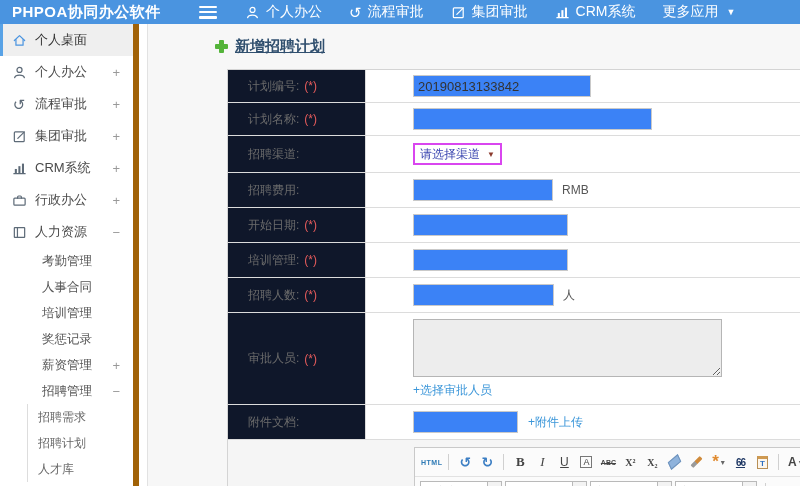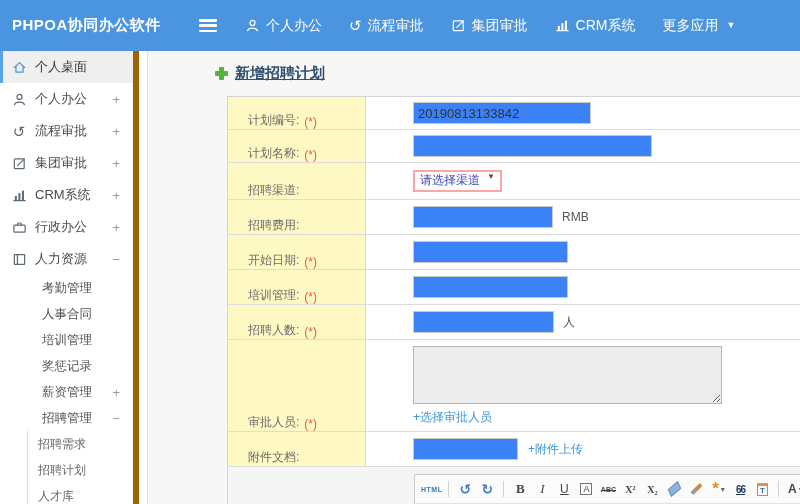--- a/index.html
+++ b/index.html
@@ -1,20 +1,20 @@
 <!DOCTYPE html>
 <html><head>
 <meta charset="utf-8">
 <style>
   html,body{margin:0;padding:0;background:#fff;}
   .app{width:800px;height:504px;overflow:hidden;position:relative;
        font-family:"Liberation Sans","DejaVu Sans",sans-serif;color:#333;background:#fff;}
 
   
-  .topnav{height:51px;background:#4a94e0;display:flex;align-items:center;color:#fff;}
+  .topnav{height:24px;background:#4a94e0;display:flex;align-items:center;color:#fff;}
   .brand{font-size:15px;font-weight:bold;padding-left:12px;width:175px;flex:none;letter-spacing:.5px;}
   .hamburger{width:18px;height:13px;margin:0 28px 0 12px;display:flex;flex-direction:column;justify-content:space-between;cursor:pointer;}
   .hamburger i{display:block;height:2.5px;background:#fff;border-radius:1px;}
   .nav-items{display:flex;align-items:center;gap:27px;}
   .nav-item{display:flex;align-items:center;font-size:14px;cursor:pointer;}
   .nicon{display:inline-flex;align-items:center;margin:0 6px 0 0;}
   .nav-item .nlabel{white-space:nowrap;}
   .nicon svg{display:block;}
   .gicon{font-size:15px;line-height:1;}
   .nicon.after{margin:0 0 0 8px;}
@@ -39,28 +39,28 @@
   
   .page-title{display:flex;align-items:center;margin-top:12px;height:20px;}
   .plus-icon{width:13px;height:13px;position:relative;margin-right:7px;flex:none;}
   .plus-icon::before{content:"";position:absolute;left:0;top:4px;width:13px;height:5px;background:#54b43a;border-radius:1px;}
   .plus-icon::after{content:"";position:absolute;left:4px;top:0;width:5px;height:13px;background:#54b43a;border-radius:1px;}
   .page-title h1{font-size:15px;margin:0;color:#31506f;font-weight:bold;text-decoration:underline;}
 
   
   .ftable{margin:13px 0 0 12px;width:640px;border:1px solid #d4d4d4;border-bottom:none;background:#fff;font-size:12px;}
   .frow{display:flex;border-bottom:1px solid #dcdcdc;}
-  .flabel{width:138px;flex:none;background:#fef9c3;border-right:1px solid #dcdcdc;display:flex;align-items:flex-end;padding-left:20px;box-sizing:border-box;color:#6b6b6b;}
+  .flabel{width:138px;flex:none;background:#0f172a;border-right:1px solid #dcdcdc;display:flex;align-items:center;padding-left:20px;box-sizing:border-box;color:#6b6b6b;}
   .req{color:#e45b5b;margin-left:5px;}
   .fvalue{flex:1;display:flex;align-items:center;padding-left:47px;background:#fff;}
   .h32{min-height:32px;} .h34{min-height:34px;} .h36{min-height:36px;}
   .txt{border:1px solid #c9c9c9;height:20px;font-size:13px;color:#333;padding:0 4px;font-family:"Liberation Sans","DejaVu Sans",sans-serif;background:#3b82f6;}
   .w168{width:168px;} .w229{width:229px;} .w130{width:130px;} .w145{width:145px;} .w131{width:131px;} .w95{width:95px;}
   .unit{color:#555;margin-left:9px;font-size:12px;}
-  .sel{display:inline-flex;align-items:flex-start;border:2px solid #fca5a5;background:#fff;height:18px;padding:0 5px;cursor:pointer;}
+  .sel{display:inline-flex;align-items:center;border:2px solid #d946ef;background:#fff;height:18px;padding:0 5px;cursor:pointer;}
   .sel .sel-txt{color:#3a46b0;font-size:12px;}
   .sel .sel-arrow{color:#8b3a2e;font-size:8px;margin-left:7px;}
   .col{flex-direction:column;align-items:flex-start;padding-top:6px;padding-bottom:5px;}
   .ta{width:303px;height:52px;background:#ededed;border:1px solid #b5b5b5;resize:both;font-family:inherit;}
   .blue-link{color:#3b96d9;font-size:12px;text-decoration:none;margin-top:5px;display:inline-block;cursor:pointer;}
   .inline-link{margin:0 0 0 10px;}
 
   
   .editor-row{background:#f5f5f5;border-bottom:none;min-height:68px;padding:7px 0 0 186px;display:block;}
   .editor-box{width:560px;background:#fbfbfb;border:1px solid #c9c9c9;}

